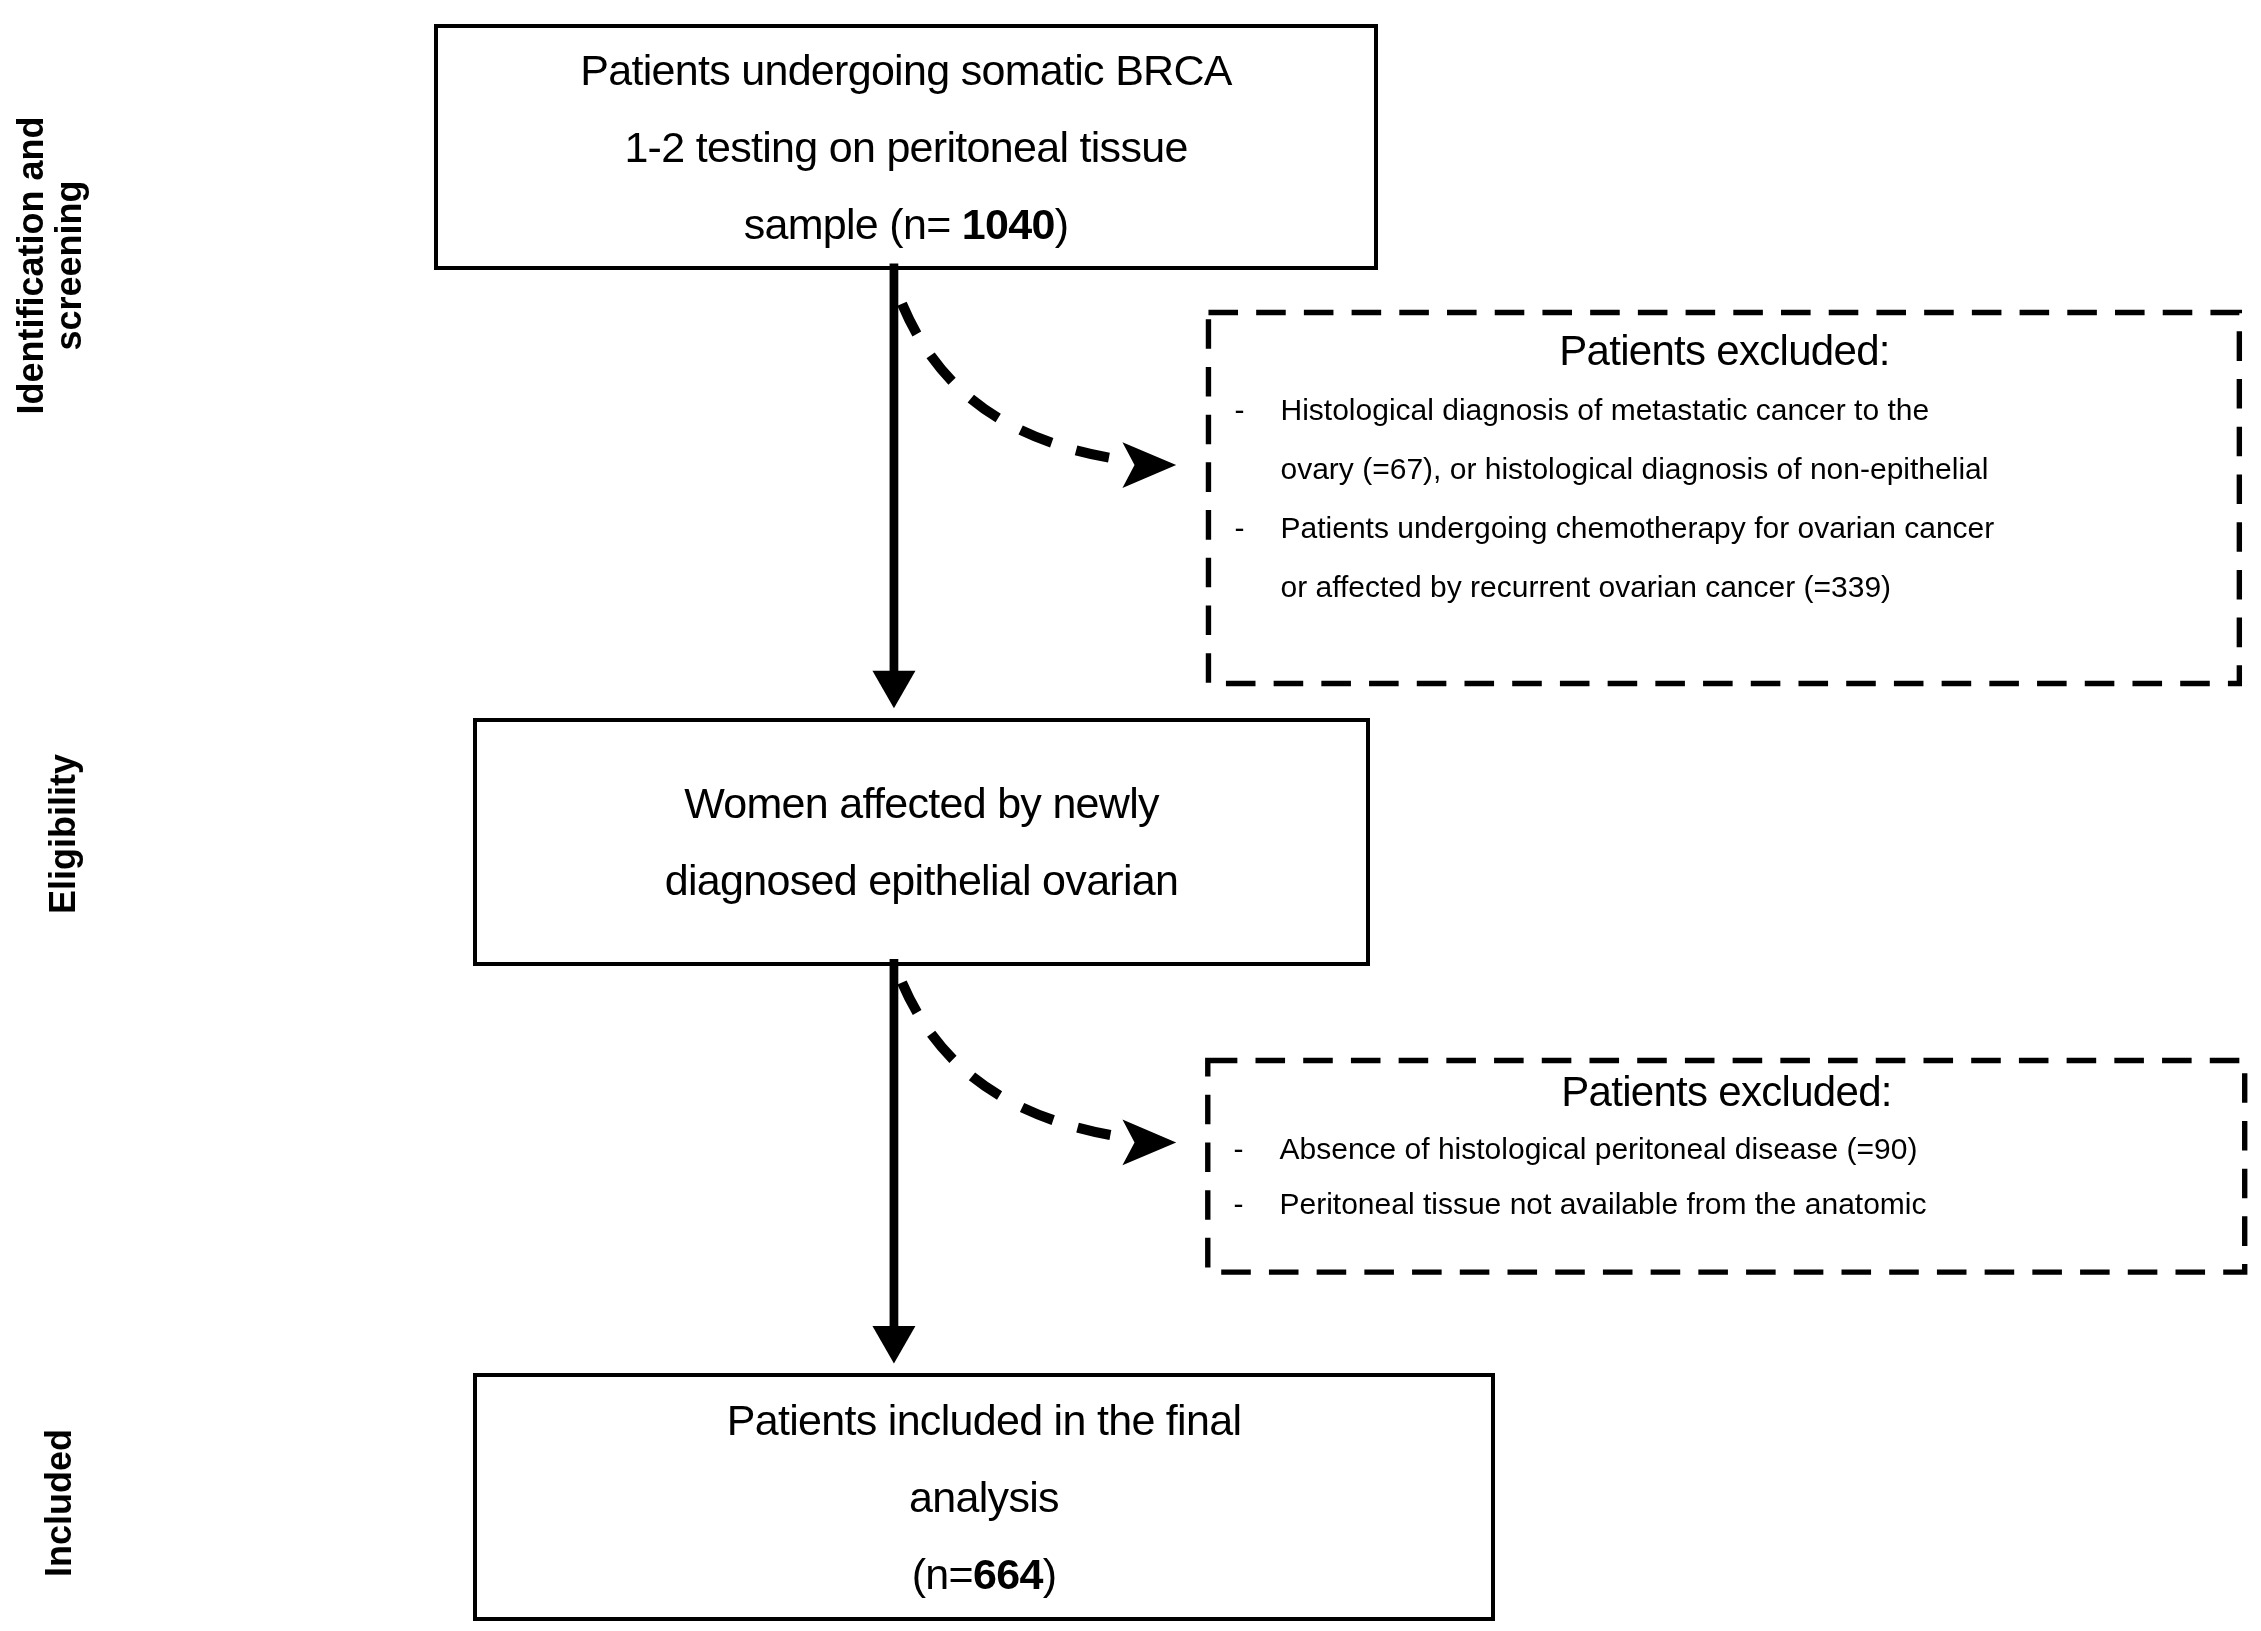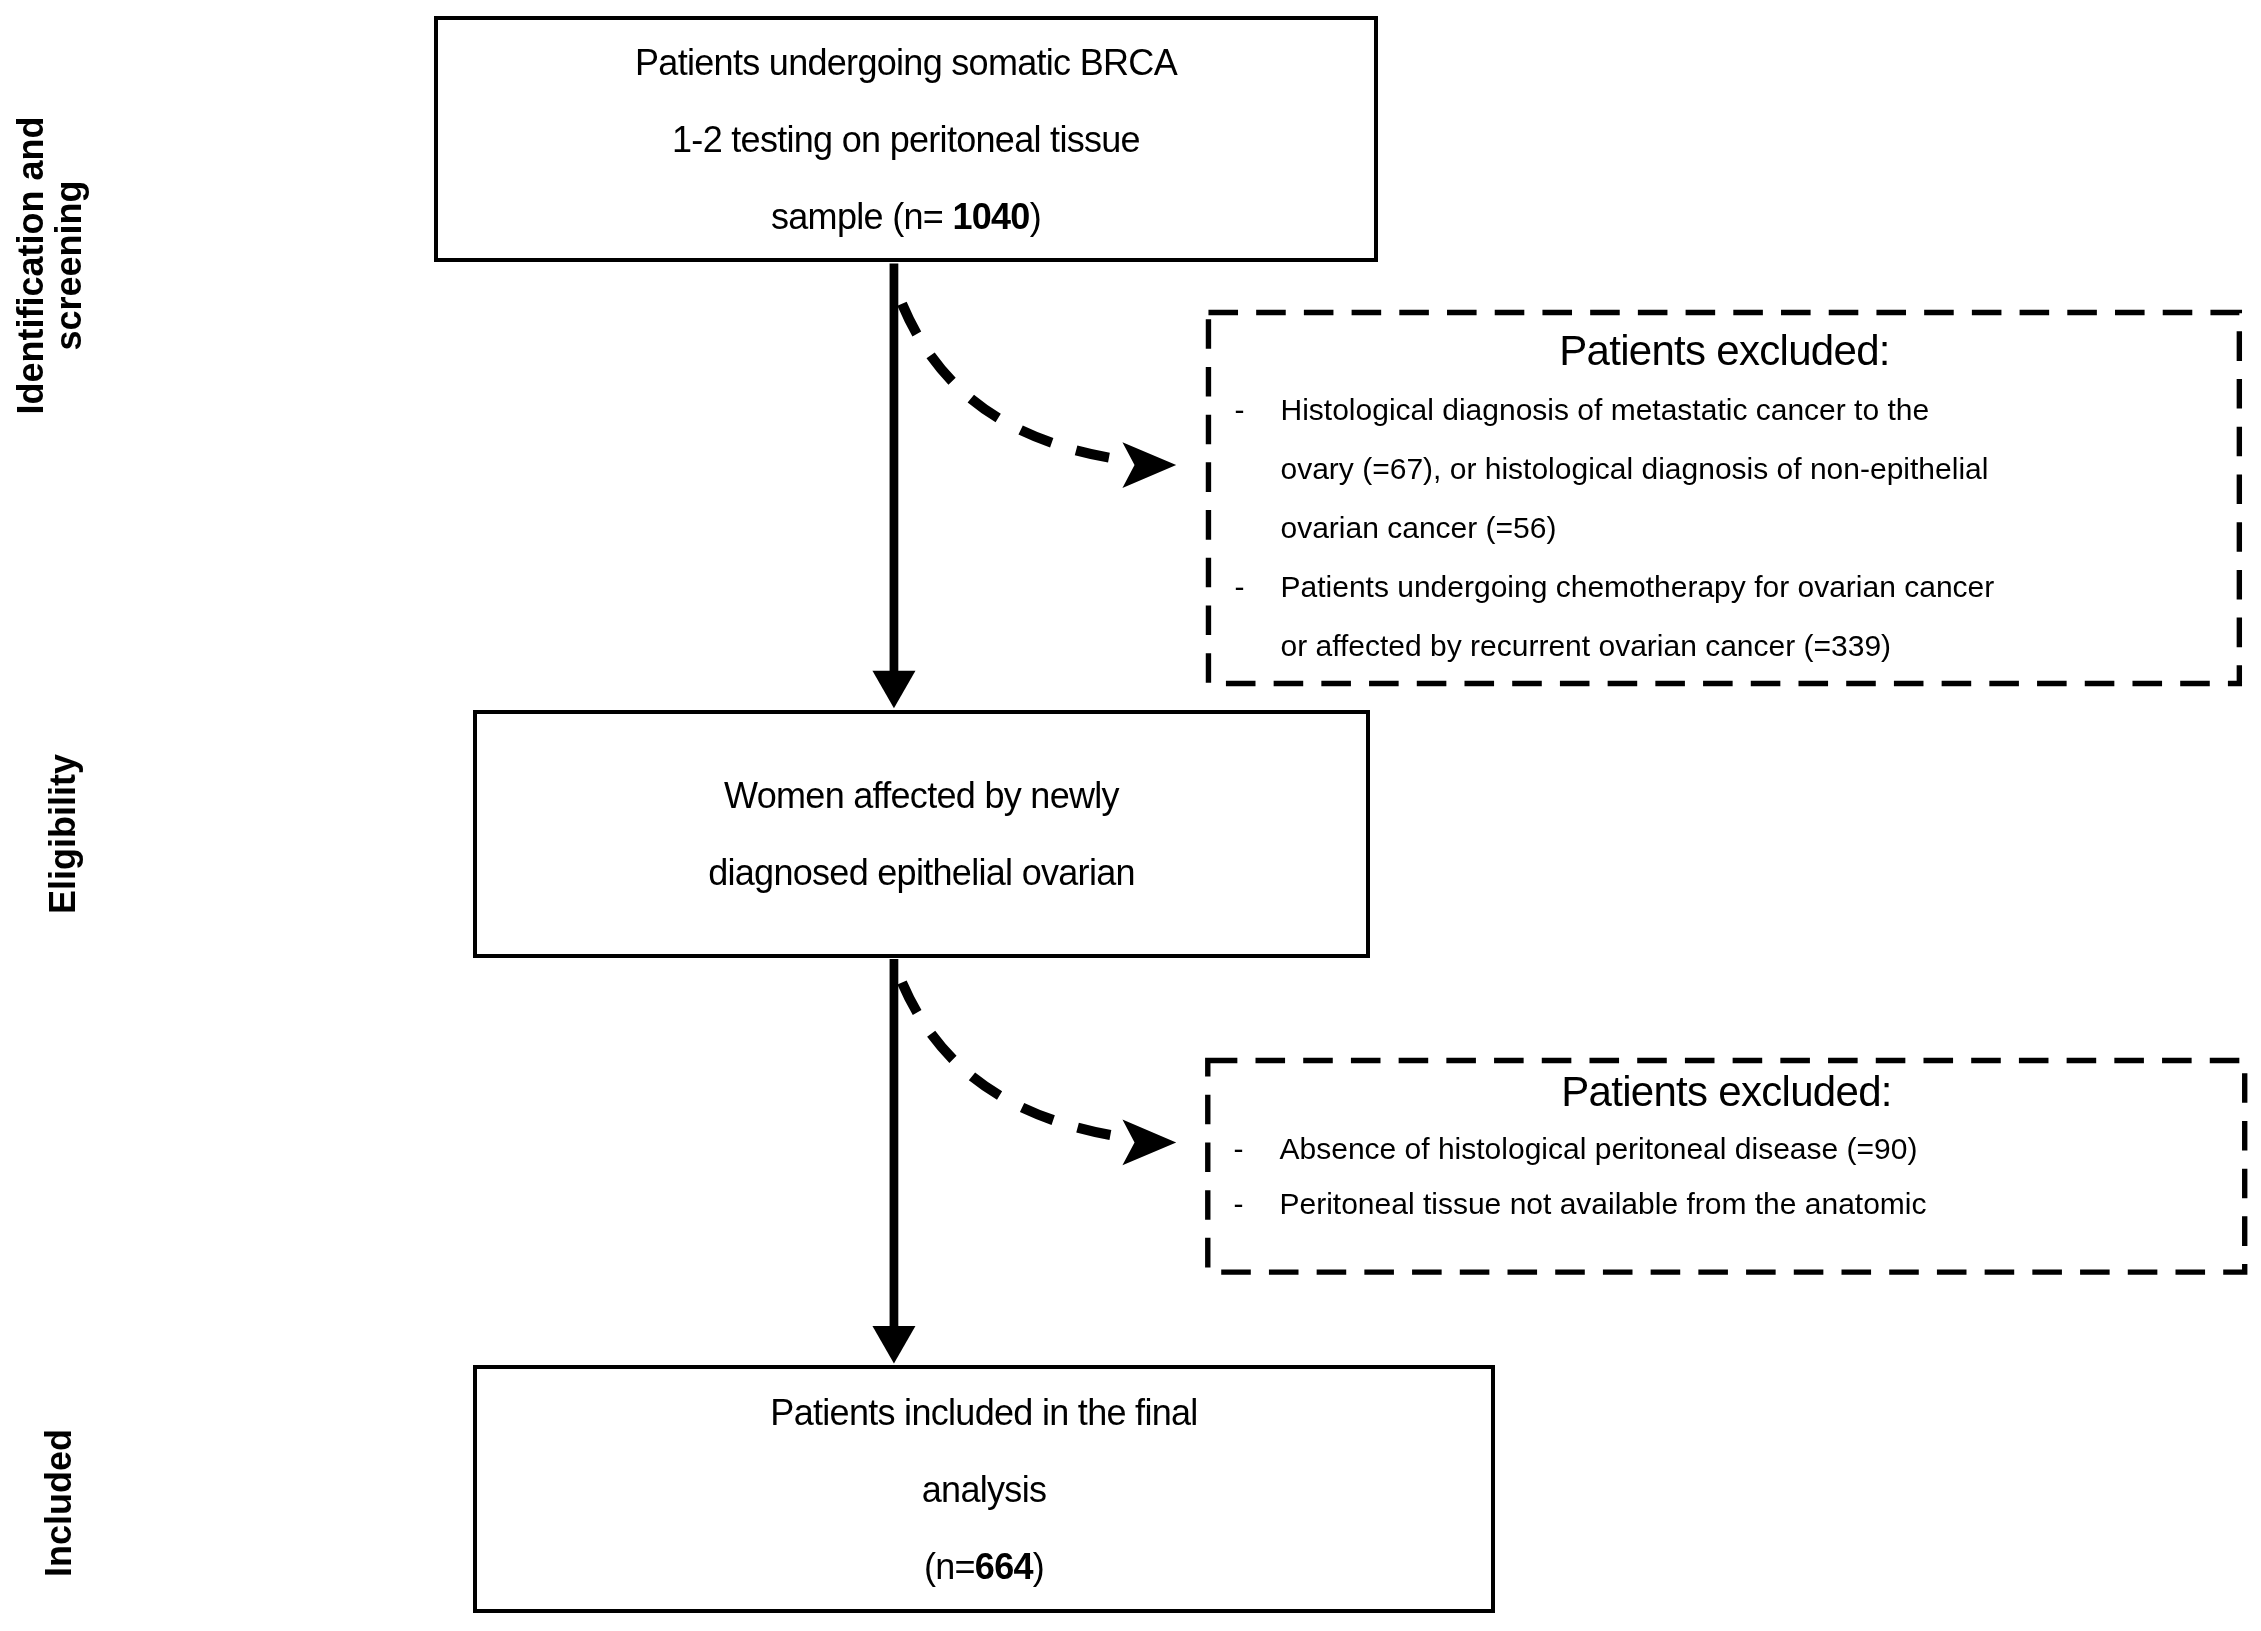--- a/index.html
+++ b/index.html
@@ -6,21 +6,21 @@
   .canvas {
     position:relative; width:2261px; height:1631px; background:#ffffff;
     font-family:"Liberation Sans", sans-serif; color:#000; overflow:hidden;
   }
   svg.overlay { position:absolute; left:0; top:0; width:2261px; height:1631px; }
 
   
   .box {
     position:absolute; border:4.7px solid #000; box-sizing:border-box;
     display:flex; flex-direction:column; justify-content:center;
-    text-align:center; font-size:36px; line-height:77px; letter-spacing:-0.7px;
+    text-align:center; font-size:43px; line-height:77px; letter-spacing:-0.7px;margin-top:8px;
   }
   .box .bold-n { font-weight:700; }
   #top-box    { left:434px;  top:16px;   width:944px; height:246px; }
   #middle-box { left:473px;  top:710px; width:897px; height:248px; }
   #bottom-box { left:473px;  top:1365px; width:1022px; height:248px; }
   .box-line { display:block; }
 
   
   .dashed-box { position:absolute; box-sizing:border-box; }
   #excluded-1 { left:1209px; top:313px;  width:1031px; height:371px; }
@@ -87,21 +87,20 @@
   </div>
 
   <div class="dashed-box" id="excluded-1">
     <div class="heading">Patients excluded:</div>
     <ul class="bullets">
       <li class="bullet">
         <span class="marker">-</span>
         <span class="text">
           <span class="b-line">Histological diagnosis of metastatic  cancer to the</span>
           <span class="b-line">ovary (=67), or histological diagnosis of non-epithelial</span>
-          <span class="b-line">ovarian cancer (=56)</span>
         </span>
       </li>
       <li class="bullet">
         <span class="marker">-</span>
         <span class="text">
           <span class="b-line">Patients undergoing chemotherapy for ovarian cancer</span>
           <span class="b-line">or affected by recurrent ovarian cancer (=339)</span>
         </span>
       </li>
     </ul>

